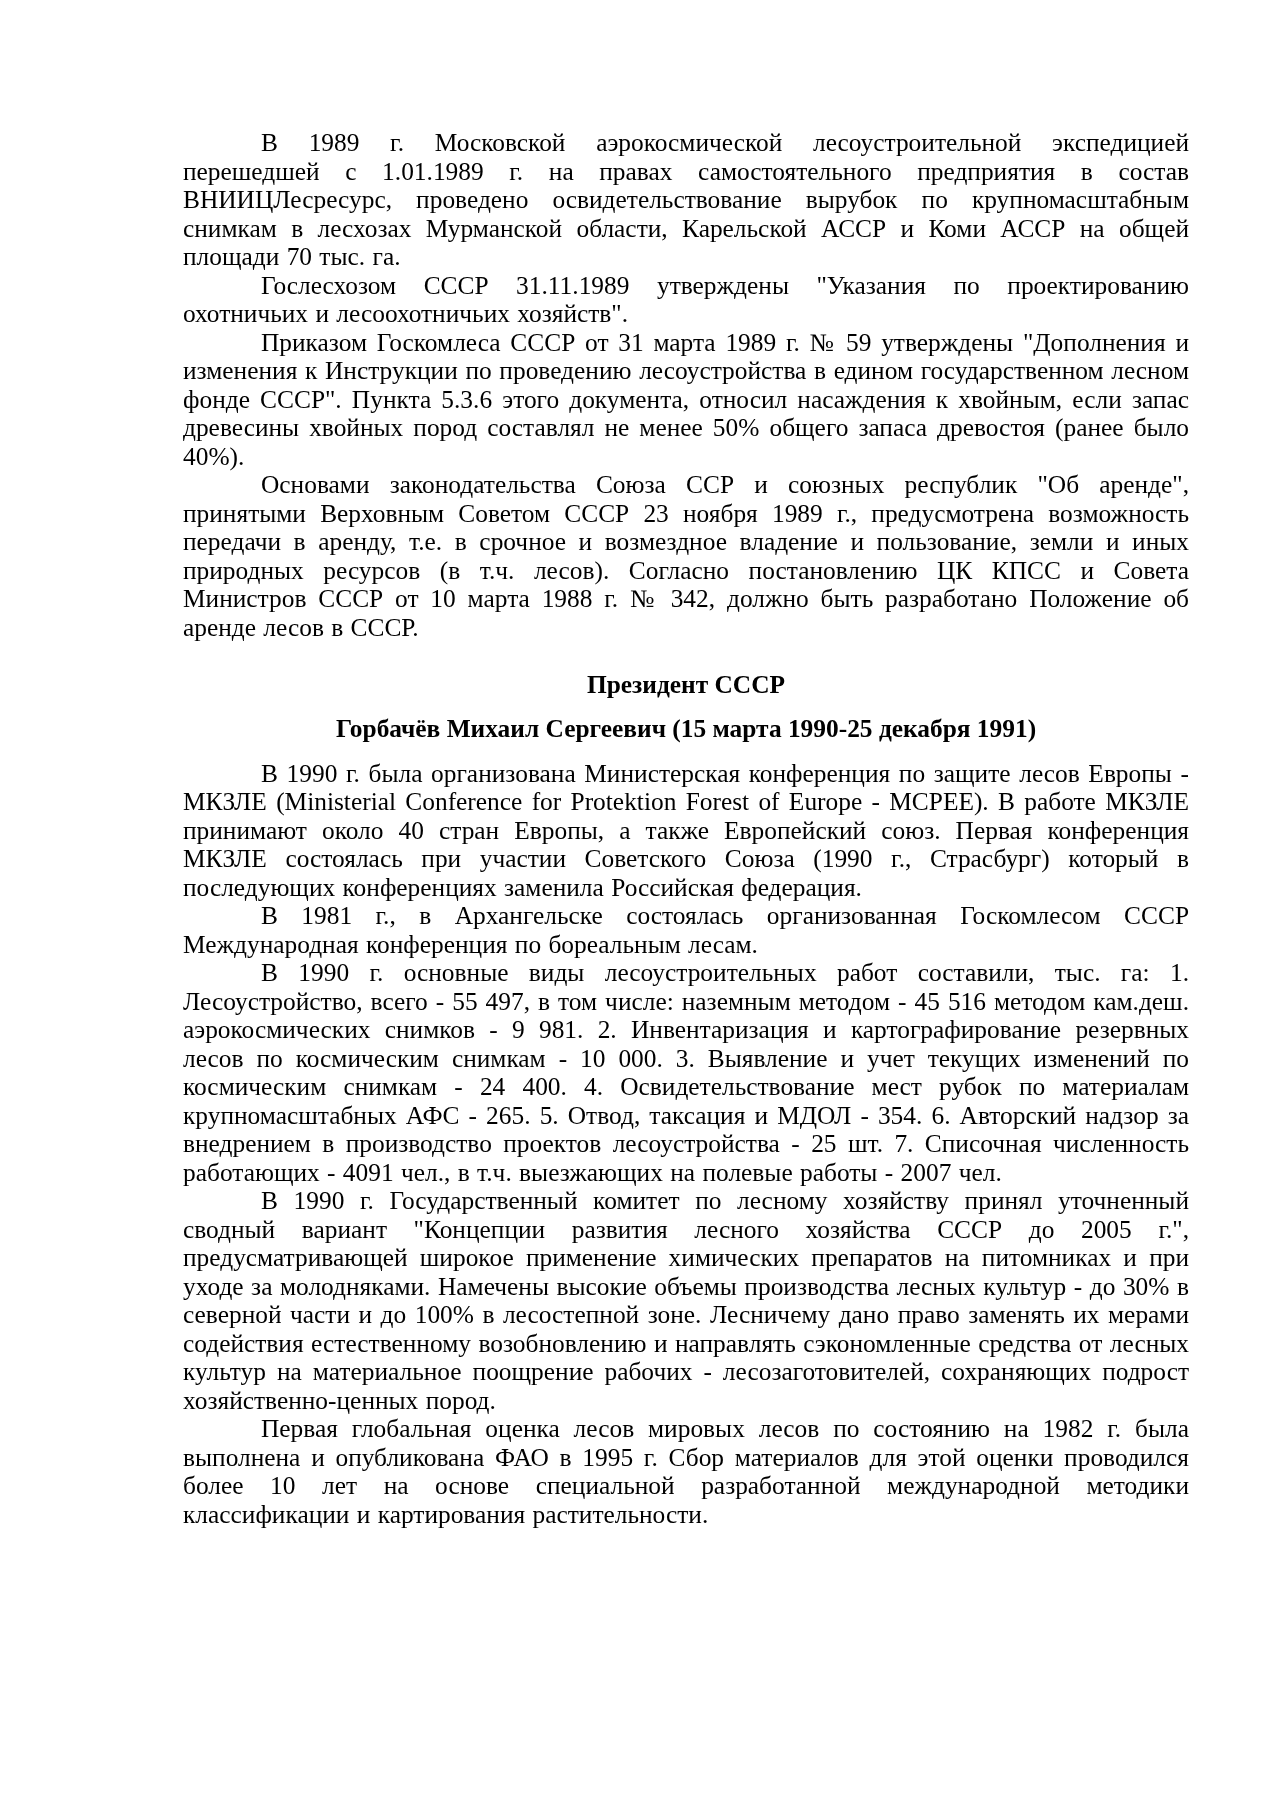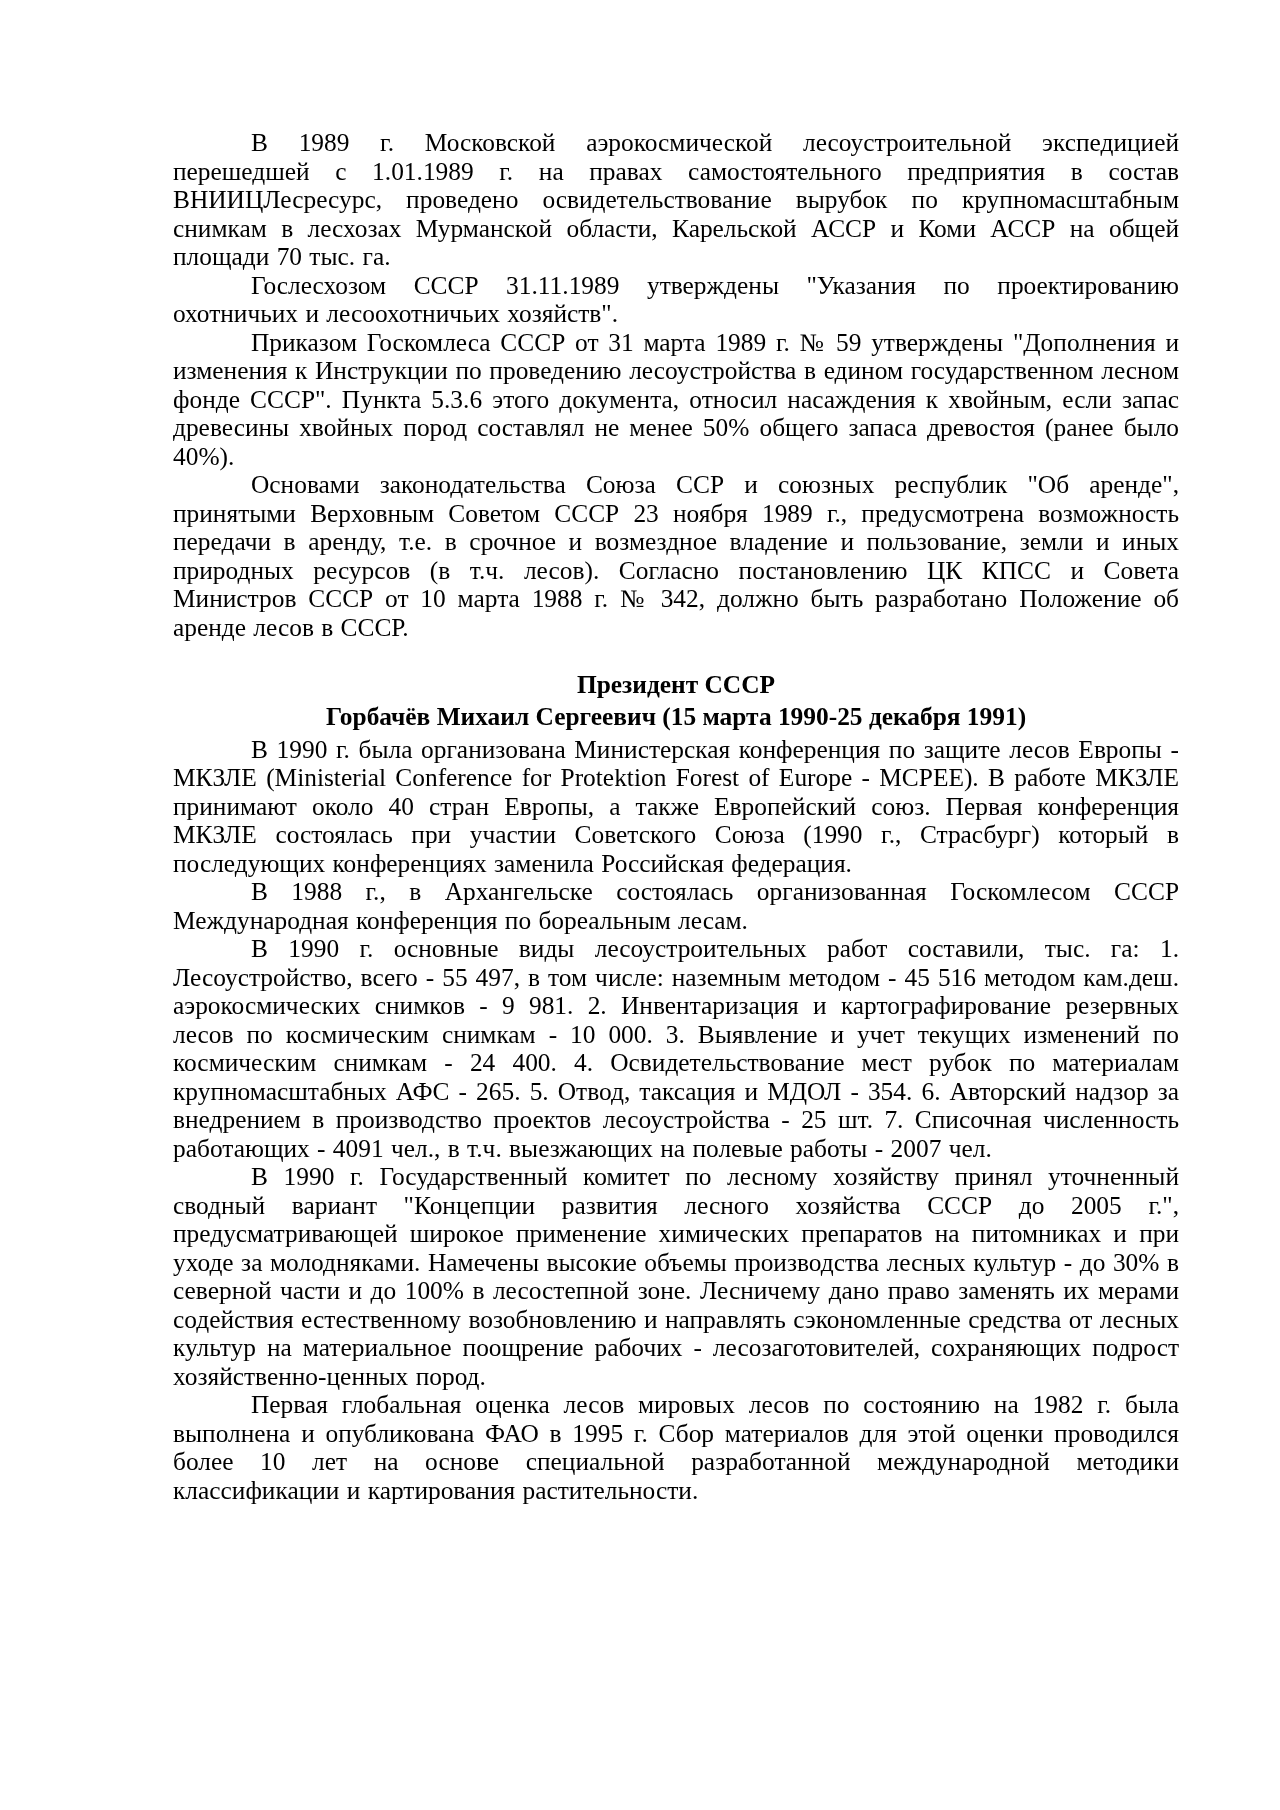--- a/index.html
+++ b/index.html
@@ -11,36 +11,36 @@
     position: relative;
     width: 1280px;
     height: 1810px;
     background: #ffffff;
     overflow: hidden;
     font-family: "Liberation Serif", "DejaVu Serif", serif;
     color: #000000;
   }
   .content {
     position: absolute;
-    left: 173px;
+    left: 183px;
     top: 128px;
     width: 1006px;
   }
   .par {
     margin: 0;
     padding: 0;
     font-size: 25.4px;
     line-height: 28.5px;
     text-align: justify;
     text-indent: 78px;
     color: #000000;
     word-spacing: 1px;
   }
   .heading {
-    margin: 4px;
+    margin: 16px;
     padding: 0;
     font-size: 25.4px;
     line-height: 28.5px;
     text-align: center;
     text-indent: 0;
     font-weight: bold;
     color: #000000;
   }
   .heading.first {
     margin-top: 28.5px; 
@@ -60,21 +60,21 @@
 
     <p class="par">Основами законодательства Союза ССР и союзных республик "Об аренде", принятыми Верховным Советом СССР 23 ноября 1989 г., предусмотрена возможность передачи в аренду, т.е. в срочное и возмездное владение и пользование, земли и иных природных ресурсов (в т.ч. лесов). Согласно постановлению ЦК КПСС и Совета Министров СССР от 10 марта 1988 г. № 342, должно быть разработано Положение об аренде лесов в СССР.</p>
 
 
     <p class="heading first">Президент СССР</p>
 
     <p class="heading">Горбачёв Михаил Сергеевич (15 марта 1990-25 декабря 1991)</p>
 
     <p class="par">В 1990 г. была организована Министерская конференция по защите лесов Европы - МКЗЛЕ (Ministerial Conference for Protektion Forest of Europe - MCPEE). В работе МКЗЛЕ принимают около 40 стран Европы, а также Европейский союз. Первая конференция МКЗЛЕ состоялась при участии Советского Союза (1990 г., Страсбург) который в последующих конференциях заменила Российская федерация.</p>
 
-    <p class="par">В 1988 г., в Архангельске состоялась организованная Госкомлесом СССР Международная конференция по бореальным лесам.</p>
+    <p class="par">В 1981 г., в Архангельске состоялась организованная Госкомлесом СССР Международная конференция по бореальным лесам.</p>
 
     <p class="par">В 1990 г. основные виды лесоустроительных работ составили, тыс. га: 1. Лесоустройство, всего - 55&nbsp;497, в том числе: наземным методом - 45&nbsp;516 методом кам.деш. аэрокосмических снимков - 9&nbsp;981. 2. Инвентаризация и картографирование резервных лесов по космическим снимкам - 10&nbsp;000. 3. Выявление и учет текущих изменений по космическим снимкам - 24&nbsp;400. 4. Освидетельствование мест рубок по материалам крупномасштабных АФС - 265. 5. Отвод, таксация и МДОЛ - 354. 6. Авторский надзор за внедрением в производство проектов лесоустройства - 25 шт. 7. Списочная численность работающих - 4091 чел., в т.ч. выезжающих на полевые работы - 2007 чел.</p>
 
     <p class="par">В 1990 г. Государственный комитет по лесному хозяйству принял уточненный сводный вариант "Концепции развития лесного хозяйства СССР до 2005 г.", предусматривающей широкое применение химических препаратов на питомниках и при уходе за молодняками. Намечены высокие объемы производства лесных культур - до 30% в северной части и до 100% в лесостепной зоне. Лесничему дано право заменять их мерами содействия естественному возобновлению и направлять сэкономленные средства от лесных культур на материальное поощрение рабочих - лесозаготовителей, сохраняющих подрост хозяйственно-ценных пород.</p>
 
     <p class="par">Первая глобальная оценка лесов мировых лесов по состоянию на 1982 г. была выполнена и опубликована ФАО в 1995 г. Сбор материалов для этой оценки проводился более 10 лет на основе специальной разработанной международной методики классификации и картирования растительности.</p>
 
   </div>
 </div>
 

